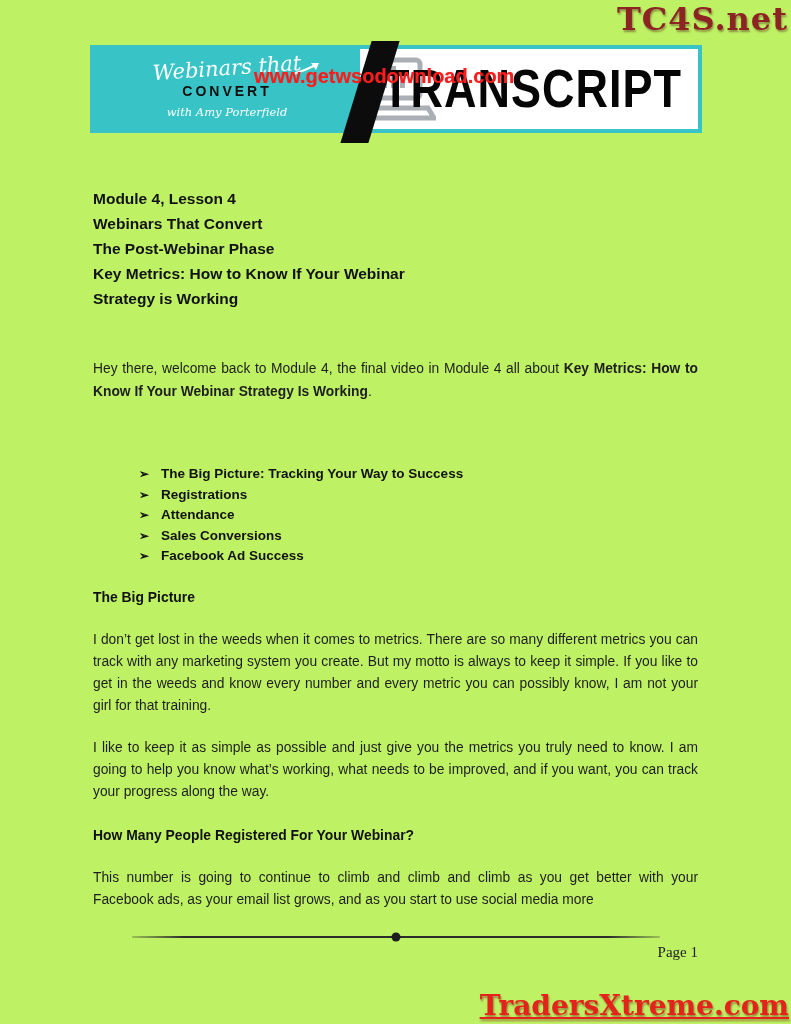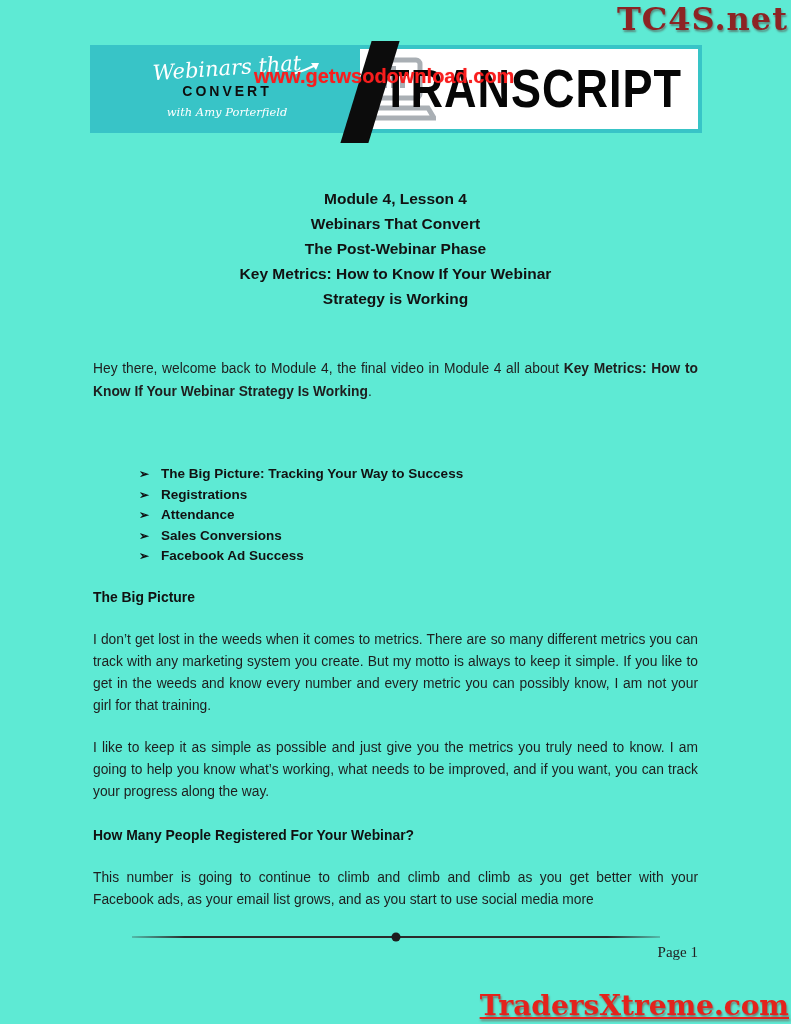--- a/index.html
+++ b/index.html
@@ -1,17 +1,17 @@
 <!DOCTYPE html>
 <html><head>
 <meta charset="utf-8">
 <style>
   html,body { margin:0; padding:0; background:#ffffff; }
   .page {
-    position:relative; width:791px; height:1024px; background:#5eead4;
+    position:relative; width:791px; height:1024px; background:#bef264;
     font-family:"Liberation Sans", sans-serif; color:#1c1c1c; overflow:hidden;
   }
 
   
   .wm-tc4s {
     position:absolute; top:0px; right:3px; z-index:20;
     font-family:"DejaVu Serif", serif; font-weight:bold; font-size:32px;
     color:#8c2424; letter-spacing:1px;
     text-shadow:1px 2px 2px rgba(80,25,25,0.45);
   }
@@ -69,21 +69,21 @@
   .laptop-icon { position:absolute; left:-10px; top:7px; z-index:2; }
   .banner-title {
     position:relative; z-index:5; margin-left:6px;
     font-weight:bold; font-size:45px; letter-spacing:1px; color:#060606;
     transform:scaleY(1.18); font-family:"Liberation Sans", sans-serif;
     white-space:nowrap;
   }
 
   
   .title-block {
-    position:absolute; left:93px; top:186px; width:605px; text-align:center;
+    position:absolute; left:93px; top:186px; width:605px; text-align:left;
     font-weight:bold; font-size:15.5px; line-height:25px; color:#121212;
   }
   .para {
     position:absolute; left:93px; width:605px; margin:0;
     font-size:13.8px; line-height:23px; text-align:justify; color:#1e1e1e;
   }
   .intro   { top:357px; }
   .para-1  { top:629px; line-height:22px; }
   .para-2  { top:737px; line-height:22px; }
   .para-3  { top:867px; line-height:22px; }

